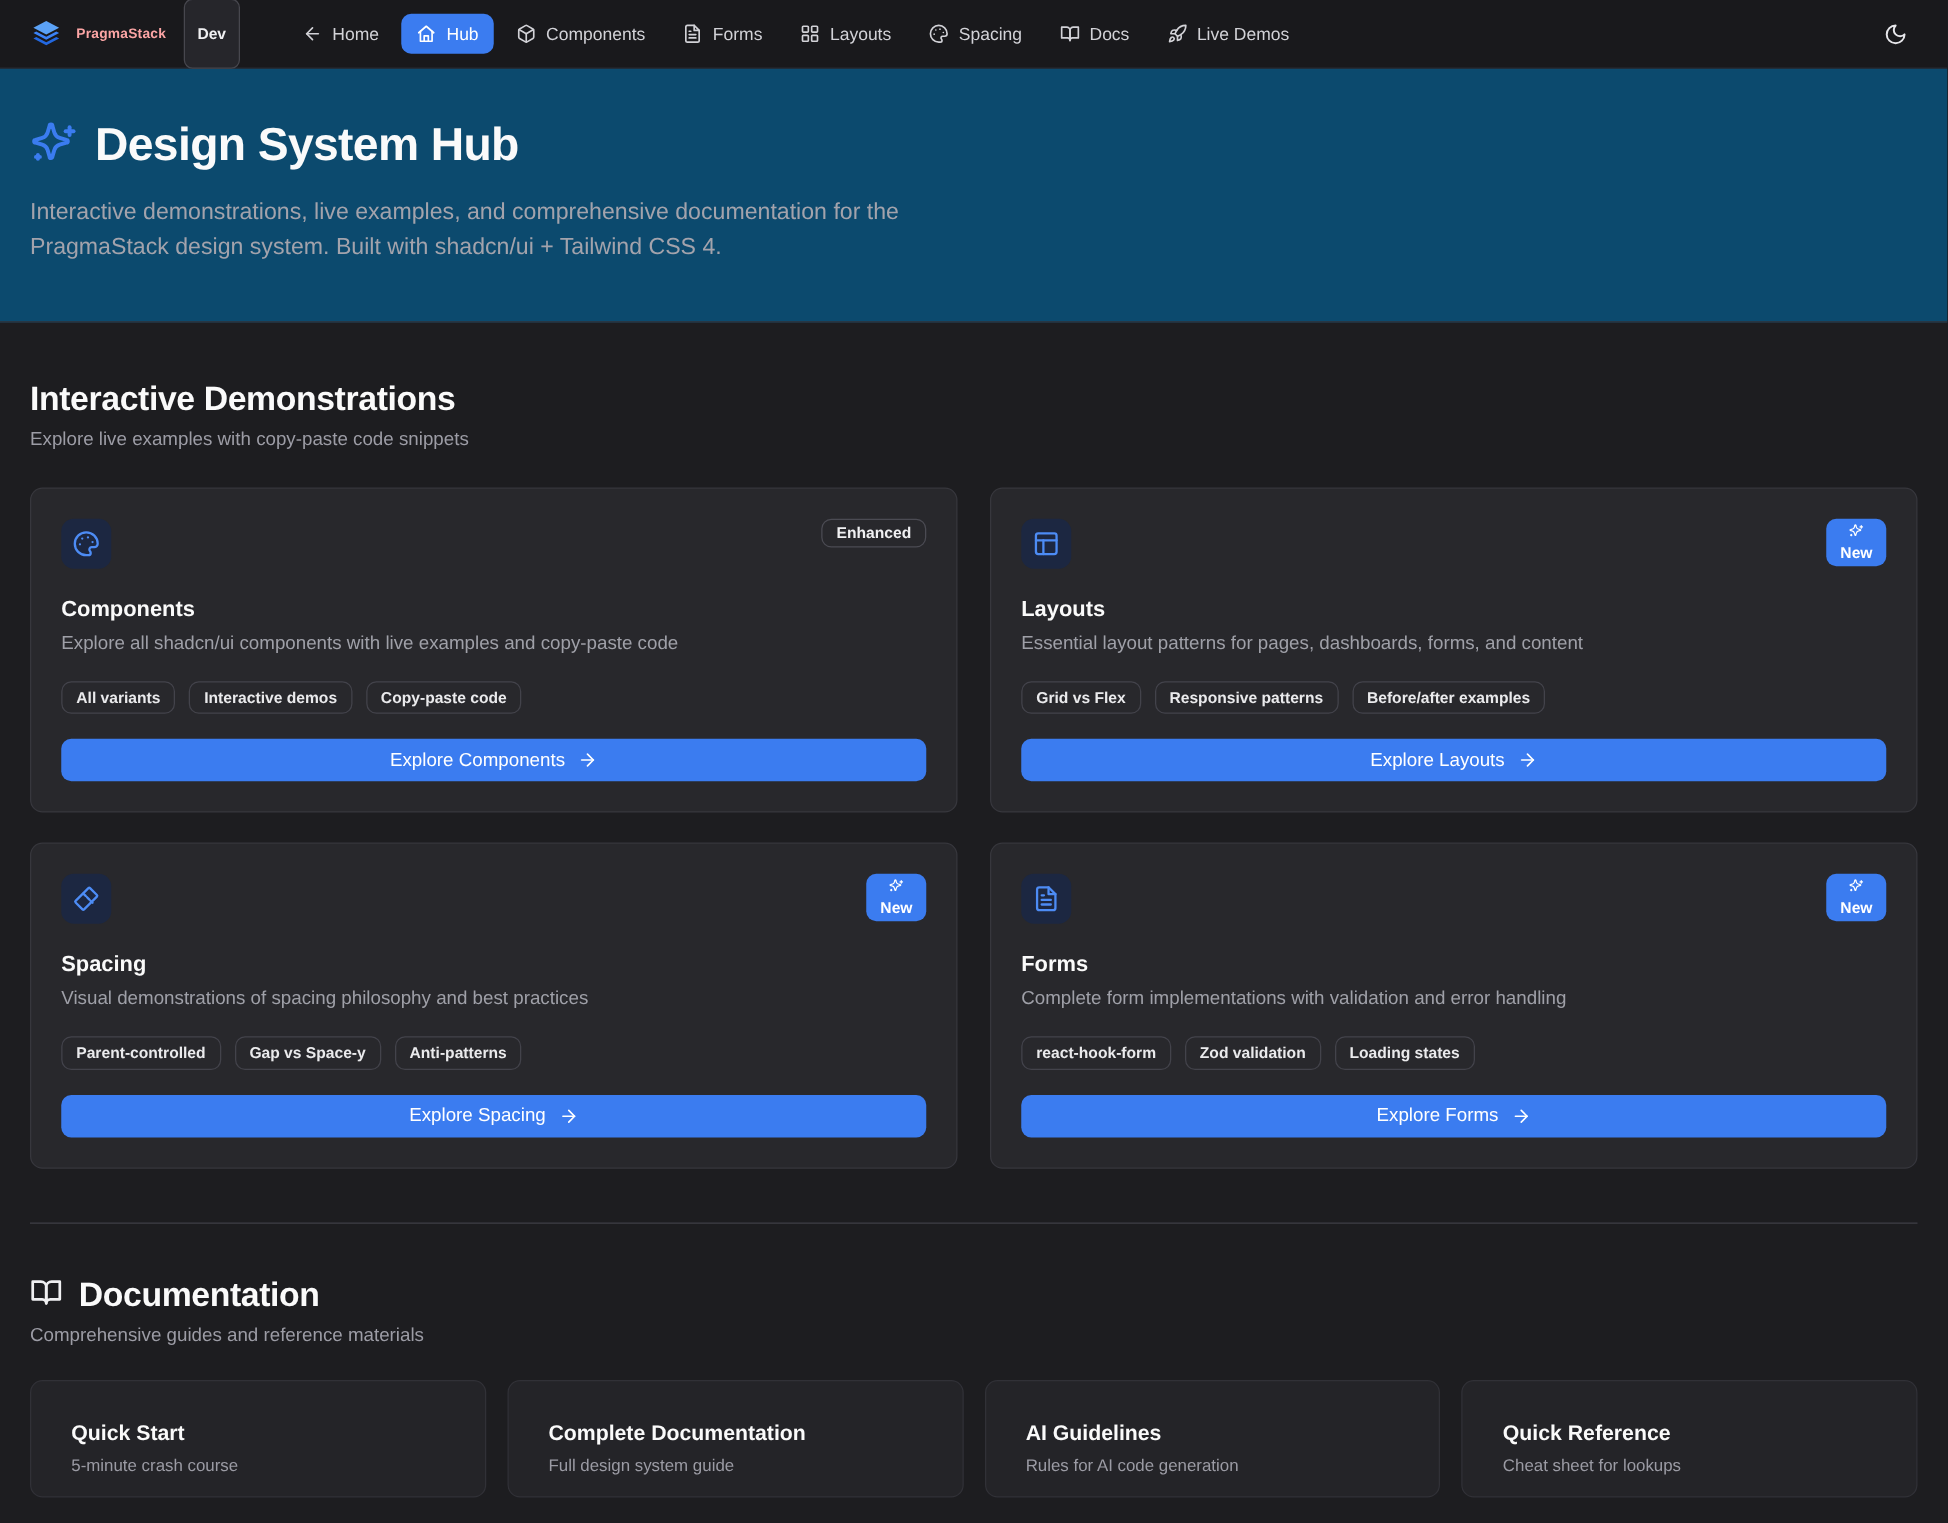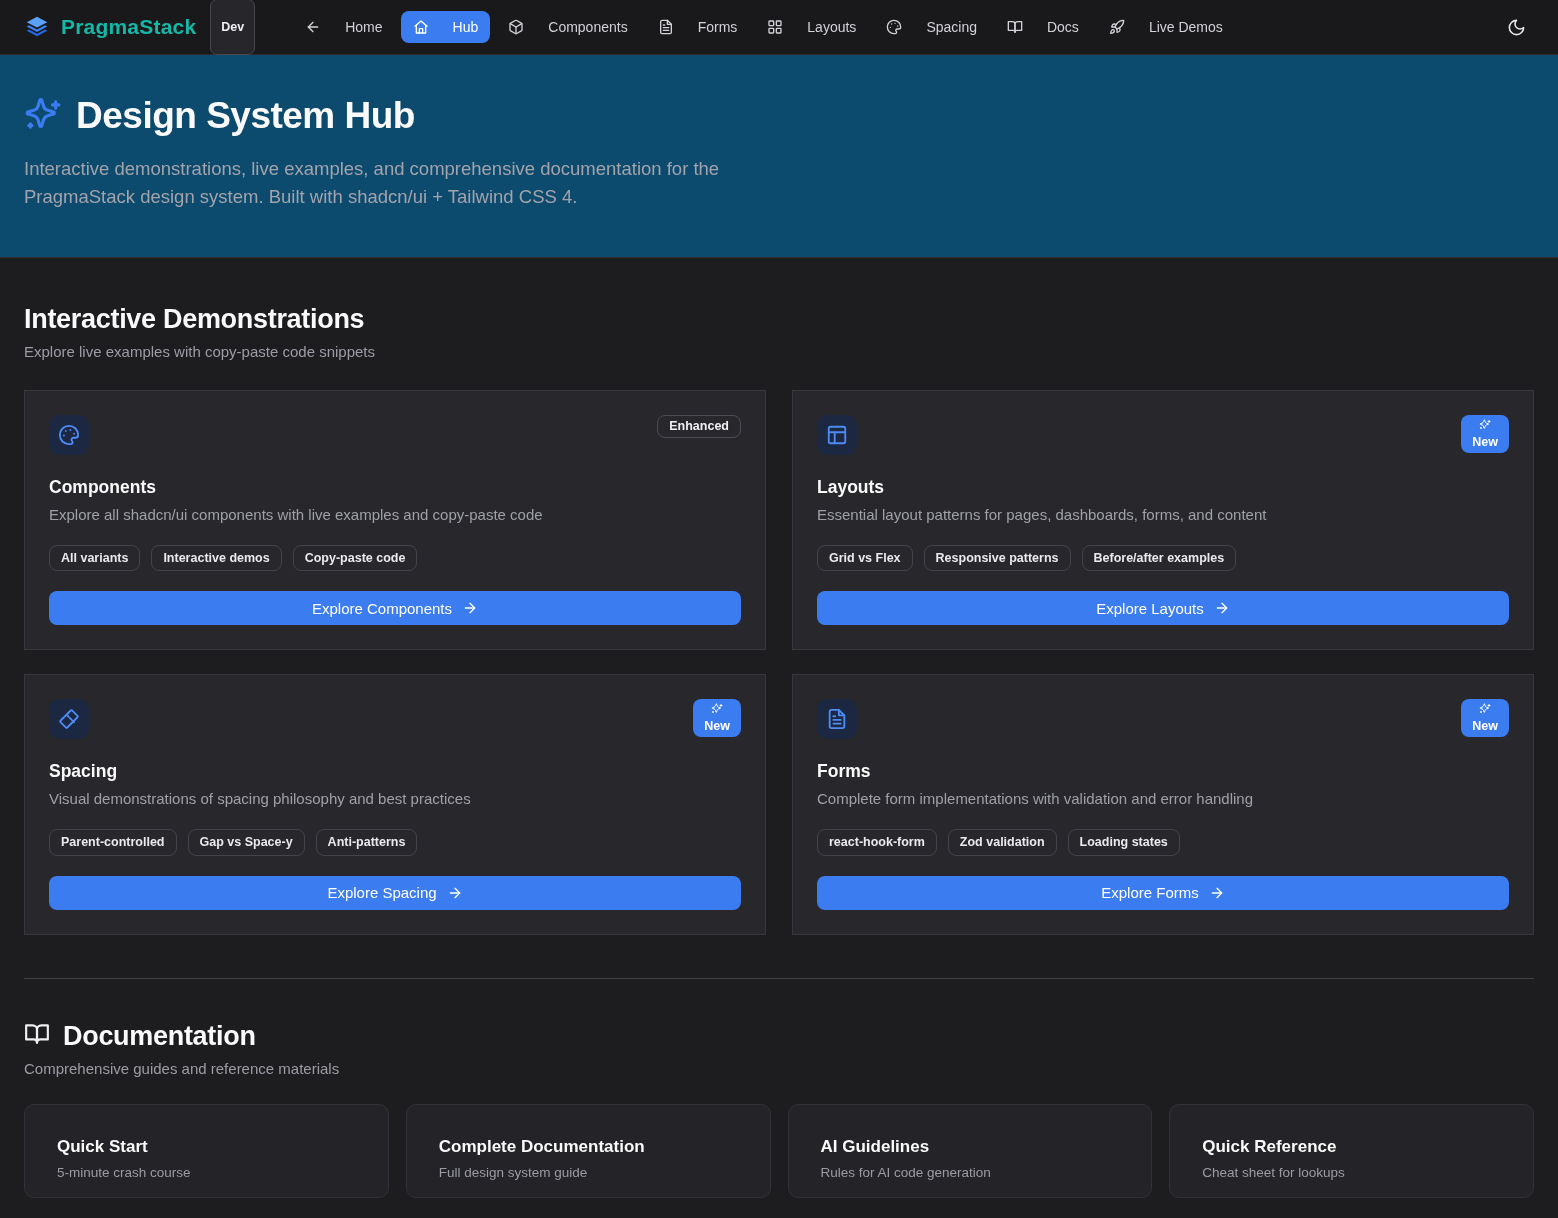--- a/index.html
+++ b/index.html
@@ -13,28 +13,28 @@
   .icon { display:inline-flex; align-items:center; justify-content:center; flex:none; }
   .icon svg { width:100%; height:100%; display:block; }
 
   
   .navbar {
     height:55px; background:#19191c; border-bottom:1px solid #2b2b30;
     display:flex; align-items:center; padding:0 24px;
   }
   .brand { display:flex; align-items:center; gap:11px; }
   .brand-logo { width:26px; height:26px; }
-  .brand-name { font-size:21px; font-weight:700; letter-spacing:.2px; color:#14b8a6; }
+  .brand-name { font-size:11px; font-weight:700; letter-spacing:.2px; color:#fca5a5; }
   .dev-badge {
     margin-left:3px; border:1px solid #47474e; background:#26262b; border-radius:7px;
     padding:20px 10px; font-size:12.5px; font-weight:700; color:#f0f0f2;
   }
   .nav { display:flex; align-items:center; gap:6px; margin-left:38px; }
   .nav-item {
-    display:flex; gap:24px; padding:8px 12px; border-radius:8px;
+    display:flex; gap:8px; padding:8px 12px; border-radius:8px;
     font-size:14px; color:#d2d2d7; cursor:pointer; text-decoration:none;
   }
   .nav-item .icon { width:16px; height:16px; }
   .nav-item.active { background:#3b7cf0; color:#ffffff; }
   .theme-btn {
     margin-left:auto; width:36px; height:36px; border:none; background:transparent;
     color:#e6e6ea; display:flex; align-items:center; justify-content:center; cursor:pointer;
   }
   .theme-btn .icon { width:19px; height:19px; }
 
@@ -48,21 +48,21 @@
   
   .main { padding:0 24px; }
   .section-hdr h2 { font-size:27px; font-weight:700; letter-spacing:-.3px; color:#fafafa; }
   .section-hdr p { margin-top:8px; font-size:15px; color:#9c9ca5; }
   .demos-hdr { margin-top:46px; }
 
   .cards-grid {
     margin-top:30px; display:grid; grid-template-columns:1fr 1fr; gap:24px 26px;
   }
   .card {
-    background:#28282c; border:1px solid #37373d; border-radius:0;
+    background:#28282c; border:1px solid #37373d; border-radius:10px;
     padding:24px; display:flex; flex-direction:column;
   }
   .card-top { display:flex; justify-content:space-between; align-items:flex-start; }
   .icon-tile {
     width:40px; height:40px; border-radius:10px; background:#1c2741;
     display:flex; align-items:center; justify-content:center; color:#4d8cf5;
   }
   .icon-tile .icon { width:22px; height:22px; }
   .badge {
     font-size:12.5px; font-weight:700; border-radius:8px; padding:4px 11px;

